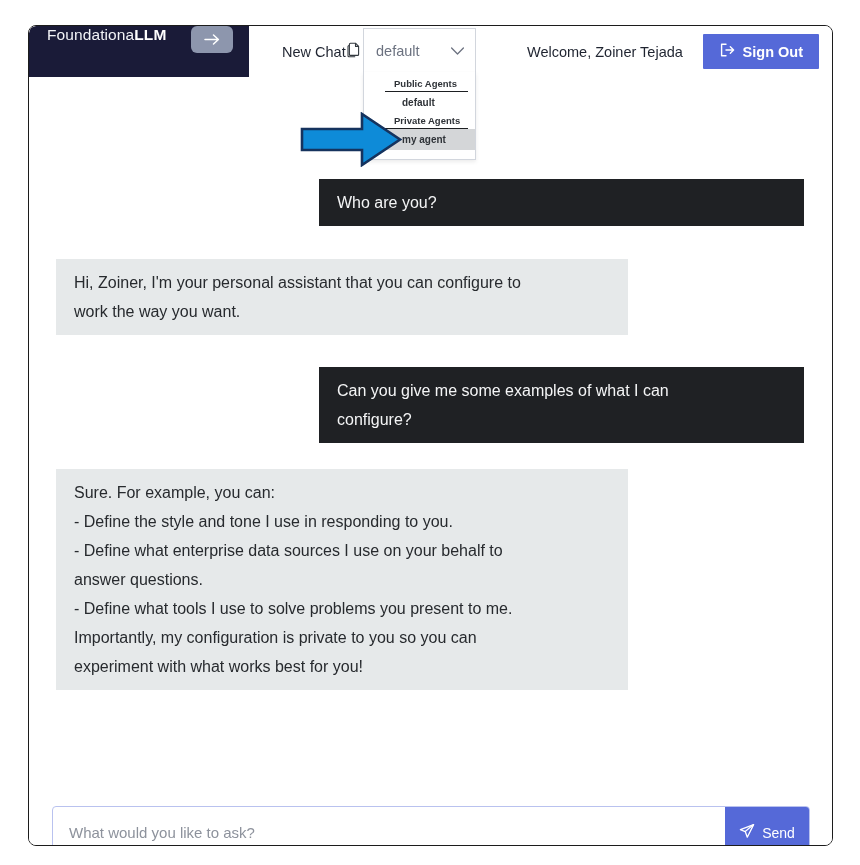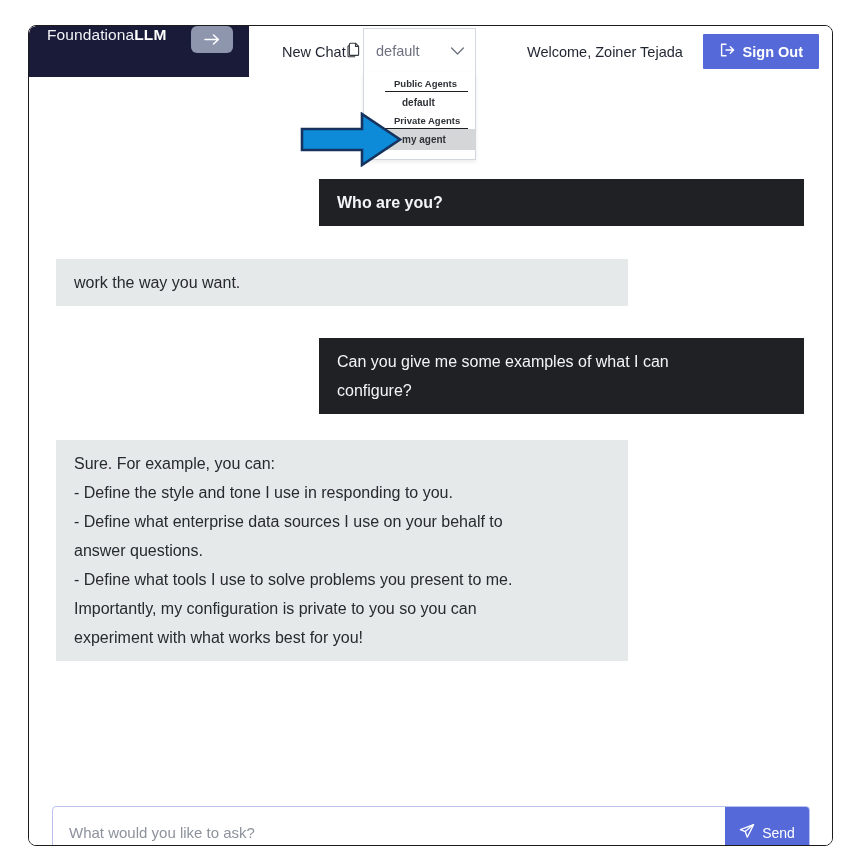--- a/index.html
+++ b/index.html
@@ -164,21 +164,21 @@
     max-width: 485px;
     width: 485px;
   }
   .bubble.assistant {
     background: #e6e9ea;
     color: #272a2e;
     max-width: 572px;
     width: 572px;
   }
   .bubble .line { display: block; }
-  #msg-0 { margin-top: 102px; font-weight: bold; }
+  #msg-0 { margin-top: 102px; }
   #msg-1 { margin-top: 33px; }
   #msg-2 { margin-top: 32px; }
   #msg-3 { margin-top: 26px; }
 
   
   #input-bar {
     position: absolute;
     left: 23px; bottom: 20px;
     width: 758px; height: 53px;
     border: 1.6px solid #b9c2ef;
@@ -275,20 +275,21 @@
   <div id="chat-area">
 
     <div class="msg-row user" id="msg-0">
       <div class="bubble user">
         <span class="line">Who are you?</span>
       </div>
     </div>
 
     <div class="msg-row assistant" id="msg-1">
       <div class="bubble assistant">
+        <span class="line">Hi, Zoiner, I'm your personal assistant that you can configure to</span>
         <span class="line">work the way you want.</span>
       </div>
     </div>
 
     <div class="msg-row user" id="msg-2">
       <div class="bubble user">
         <span class="line">Can you give me some examples of what I can</span>
         <span class="line">configure?</span>
       </div>
     </div>

